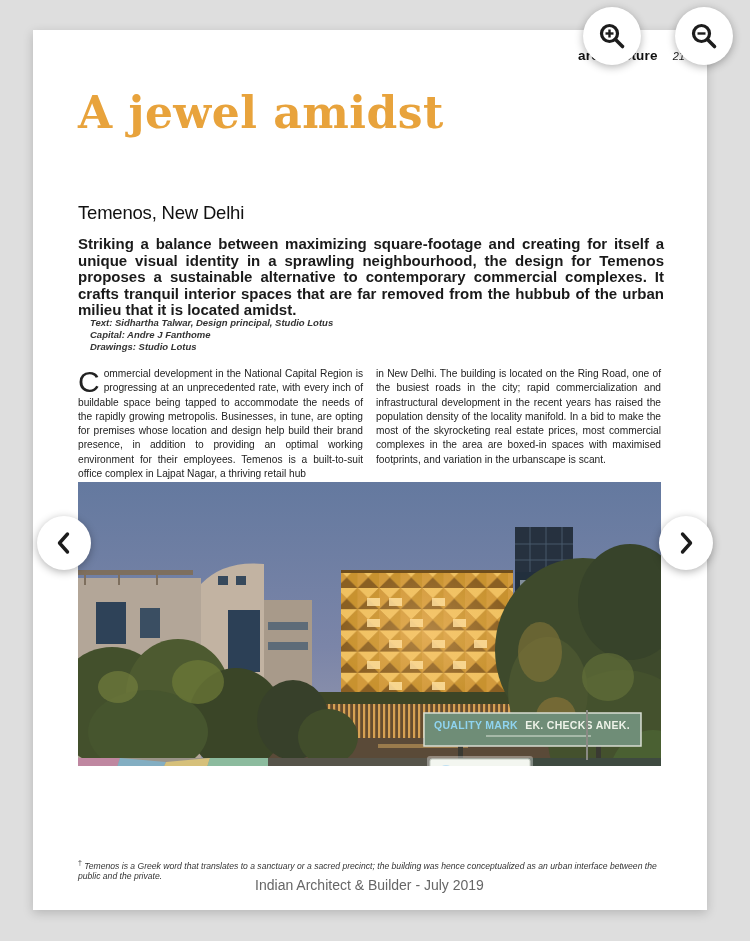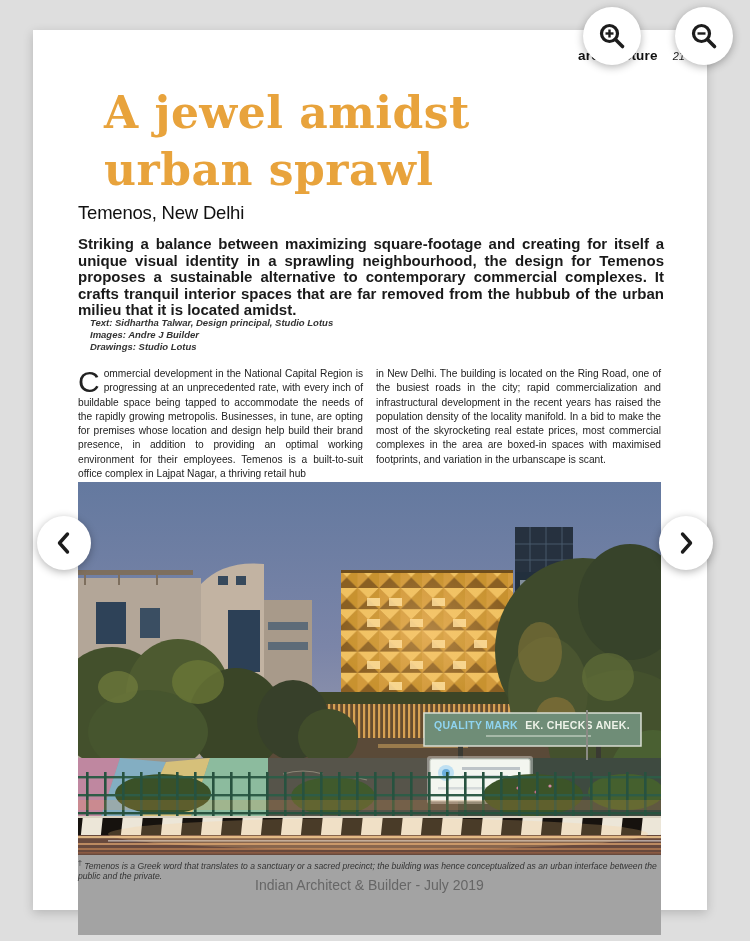--- a/index.html
+++ b/index.html
@@ -14,21 +14,21 @@
   }
   .page-header{
     position:absolute;top:16px;left:545px;white-space:nowrap;
     color:#111;
   }
   .page-header .section{font-weight:bold;font-size:13.5px;letter-spacing:0.2px;}
   .page-header .pno{font-style:italic;font-size:11px;color:#222;margin-left:15px;}
   .title{
     position:absolute;left:45px;top:54px;width:600px;
     font-family:"DejaVu Serif", serif;font-weight:bold;
-    font-size:44px;line-height:57px;color:#E8A33C;letter-spacing:0.5px;margin-left:26px;
+    font-size:44px;line-height:57px;color:#E8A33C;letter-spacing:0.5px;
   }
   .subtitle{
     position:absolute;left:45px;top:172px;font-size:18.5px;color:#111;
     letter-spacing:-0.2px;
   }
   .standfirst{
     position:absolute;left:45px;top:206px;width:586px;
     font-size:15px;font-weight:bold;line-height:16.6px;color:#1a1a1a;
     text-align:justify;
   }
@@ -39,21 +39,21 @@
   .columns{
     position:absolute;left:45px;top:337px;width:583px;display:flex;gap:13px;
   }
   .col{
     width:285px;font-size:10.2px;line-height:14.3px;color:#222;text-align:justify;
   }
   .dropcap{
     float:left;font-size:30px;line-height:25px;padding:2px 4px 0 0;color:#222;
   }
   .photo{
-    position:absolute;left:45px;top:452px;width:583px;height:453px;overflow:hidden;
+    position:absolute;left:45px;top:452px;width:583px;height:284px;overflow:hidden;
     background:#a3a3a3;
   }
   .photo svg{display:block;}
   .footnote{
     position:absolute;left:45px;top:829px;width:583px;
     font-size:8.6px;font-style:italic;color:#333;
   }
   .footnote sup{font-size:7px;font-style:normal;}
   .page-footer{
     position:absolute;left:45px;top:847px;width:583px;text-align:center;
@@ -77,30 +77,29 @@
 <div>
 
   <div class="page">
 
     <div class="page-header">
       <span class="section">architecture</span><span class="pno">21</span>
     </div>
 
     <div class="title">
       <div>A jewel amidst</div>
-      <div>urban sprawl</div>
     </div>
 
     <div class="subtitle">Temenos, New Delhi</div>
 
     <div class="standfirst">Striking a balance between maximizing square-footage and creating for itself a unique visual identity in a sprawling neighbourhood, the design for Temenos proposes a sustainable alternative to contemporary commercial complexes. It crafts tranquil interior spaces that are far removed from the hubbub of the urban milieu that it is located amidst.</div>
 
     <div class="credits">
       <div>Text: Sidhartha Talwar, Design principal, Studio Lotus</div>
-      <div>Images: Andre J Builder</div>
+      <div>Capital: Andre J Fanthome</div>
       <div>Drawings: Studio Lotus</div>
     </div>
 
     <div class="columns">
       <div class="col"><span class="dropcap">C</span><span>ommercial development in the National Capital Region is progressing at an unprecedented rate, with every inch of buildable space being tapped to accommodate the needs of the rapidly growing metropolis. Businesses, in tune, are opting for premises whose location and design help build their brand presence, in addition to providing an optimal working environment for their employees. Temenos is a built-to-suit office complex in Lajpat Nagar, a thriving retail hub</span></div>
       <div class="col">in New Delhi. The building is located on the Ring Road, one of the busiest roads in the city; rapid commercialization and infrastructural development in the recent years has raised the population density of the locality manifold. In a bid to make the most of the skyrocketing real estate prices, most commercial complexes in the area are boxed-in spaces with maximised footprints, and variation in the urbanscape is scant.</div>
     </div>
 
     <div class="photo">
       <svg width="583" height="373" viewBox="0 0 583 373" xmlns="http://www.w3.org/2000/svg">

